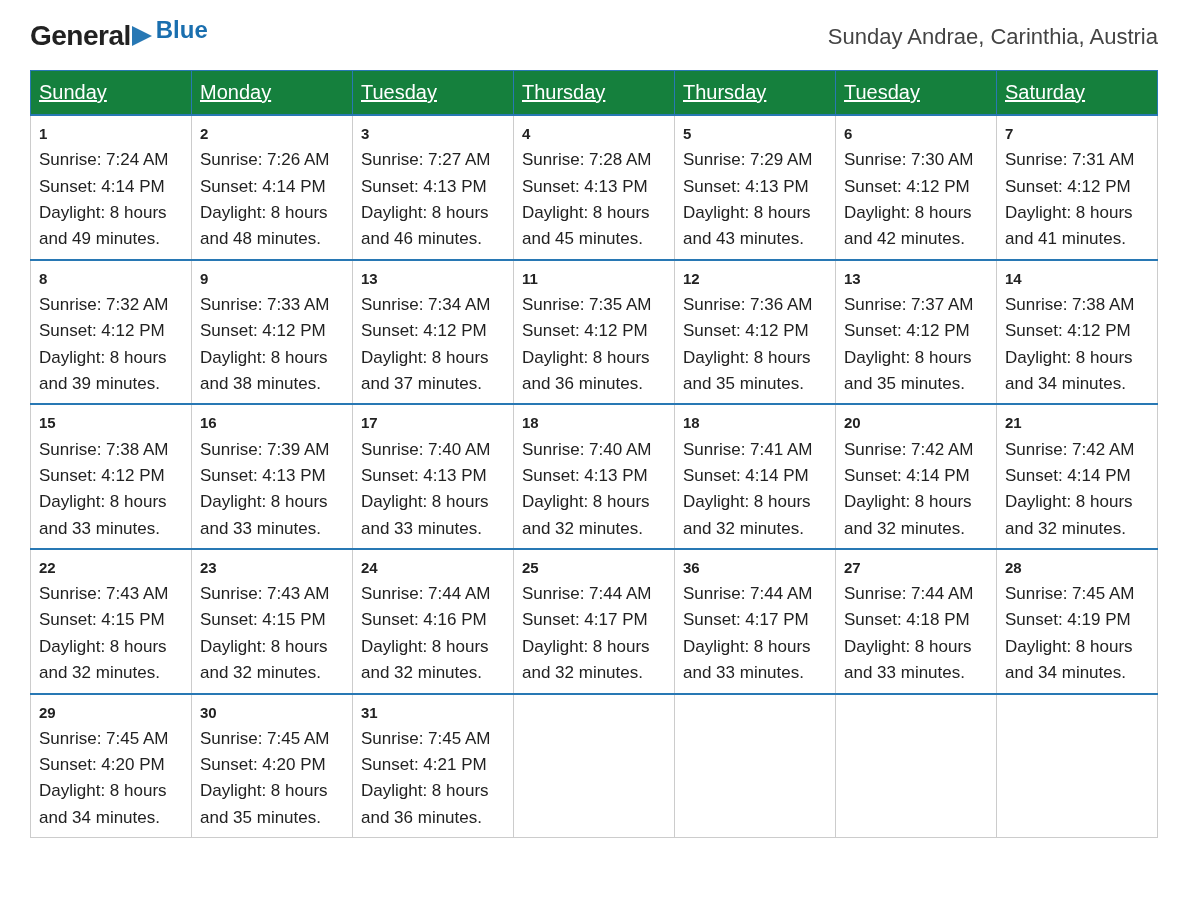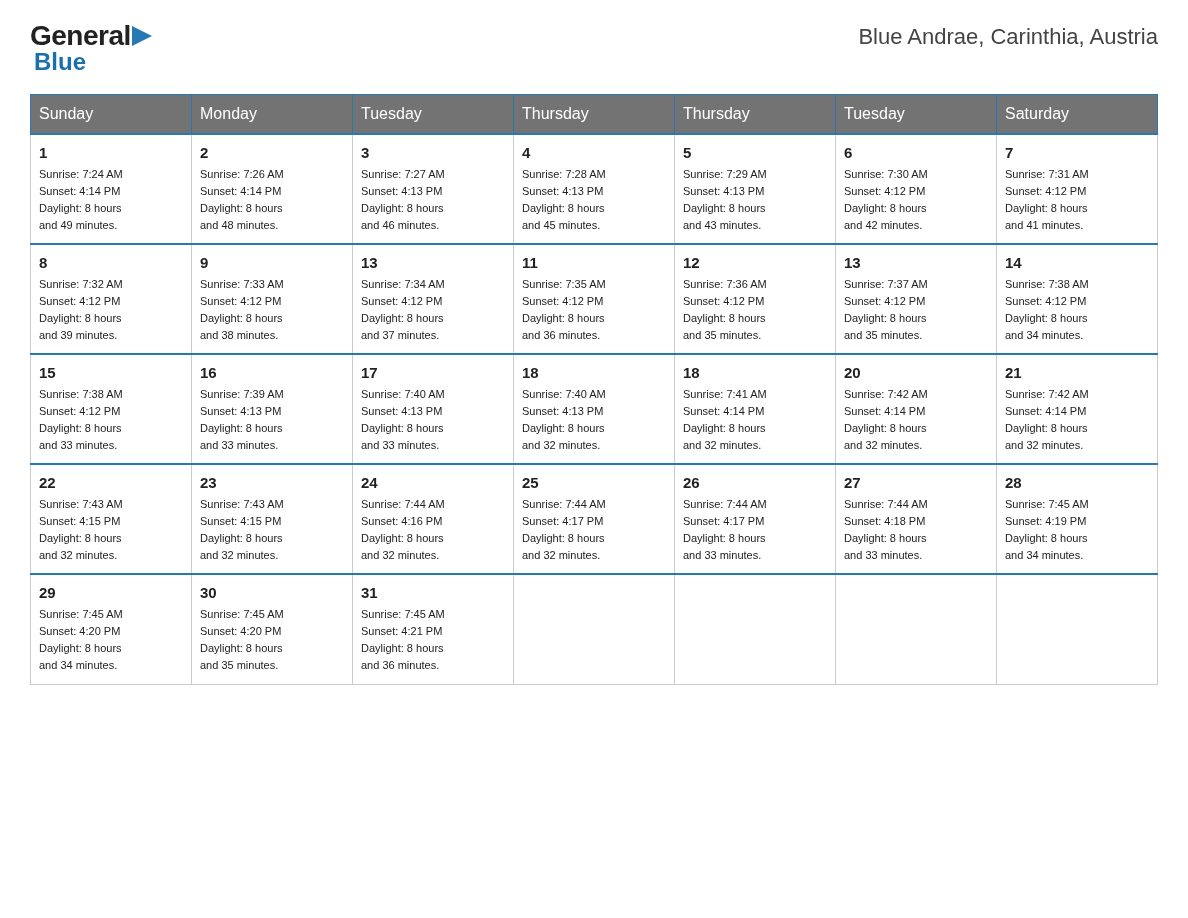--- a/index.html
+++ b/index.html
@@ -12,21 +12,21 @@
       padding: 20px 30px 30px 30px;
     }
     .header-area {
       display: flex;
       justify-content: space-between;
       align-items: flex-start;
       margin-bottom: 18px;
     }
     .logo-area {
       display: flex;
-      flex-direction: column;
+      flex-direction: row;
       align-items: flex-start;
     }
     .logo-text {
       display: flex;
       align-items: center;
     }
     .logo-general {
       font-size: 28px;
       font-weight: bold;
       color: #222;
@@ -51,45 +51,46 @@
       font-size: 22px;
       color: #444;
       margin-top: 4px;
     }
     .calendar-table {
       width: 100%;
       border-collapse: collapse;
       table-layout: fixed;
     }
     .calendar-table th {
-      background-color: #737373;
+      background-color: #15803d;
       color: #fff;
-      font-size: 16px;
+      font-size: 20px;
       font-weight: normal;
       padding: 10px 8px;
       border: 1px solid #2878b4;
       text-align: left;
+      text-decoration: underline;
     }
     .calendar-table td {
       vertical-align: top;
       border: 1px solid #ccc;
       padding: 6px 8px;
       font-size: 13.5px;
       line-height: 1.55;
       min-height: 100px;
       height: 110px;
     }
     .day-num {
       font-size: 15px;
       font-weight: bold;
       display: block;
       margin-bottom: 2px;
     }
     .day-info {
-      font-size: 11px;
+      font-size: 17px;
       color: #222;
       line-height: 1.55;
     }
     .empty-cell {
       background: #fff;
     }
     
     .week-row td {
       border-top: 2px solid #2878b4;
     }
@@ -111,21 +112,21 @@
         <svg width="20" height="20" viewBox="0 0 20 20">
           <polygon points="0,0 20,10 0,20" fill="#2878b4"></polygon>
         </svg>
       </span>
     </div>
     <div style="margin-top:-4px; margin-left:2px;">
       <span class="logo-blue">Blue</span>
     </div>
   </div>
   <div class="title-area">
-    <div class="location-title">Blue Andrae, Carinthia, Austria</div>
+    <div class="location-title">Sunday Andrae, Carinthia, Austria</div>
   </div>
 </div>
 
 <table class="calendar-table">
   <thead>
     <tr>
     <th>Sunday</th>
         <th>Monday</th>
         <th>Tuesday</th>
         <th>Thursday</th>
@@ -236,21 +237,21 @@
         </td>
         <td>
           <span class="day-num">24</span>
           <div class="day-info">Sunrise: 7:44 AM<br>Sunset: 4:16 PM<br>Daylight: 8 hours<br>and 32 minutes.</div>
         </td>
         <td>
           <span class="day-num">25</span>
           <div class="day-info">Sunrise: 7:44 AM<br>Sunset: 4:17 PM<br>Daylight: 8 hours<br>and 32 minutes.</div>
         </td>
         <td>
-          <span class="day-num">26</span>
+          <span class="day-num">36</span>
           <div class="day-info">Sunrise: 7:44 AM<br>Sunset: 4:17 PM<br>Daylight: 8 hours<br>and 33 minutes.</div>
         </td>
         <td>
           <span class="day-num">27</span>
           <div class="day-info">Sunrise: 7:44 AM<br>Sunset: 4:18 PM<br>Daylight: 8 hours<br>and 33 minutes.</div>
         </td>
         <td>
           <span class="day-num">28</span>
           <div class="day-info">Sunrise: 7:45 AM<br>Sunset: 4:19 PM<br>Daylight: 8 hours<br>and 34 minutes.</div>
         </td>

